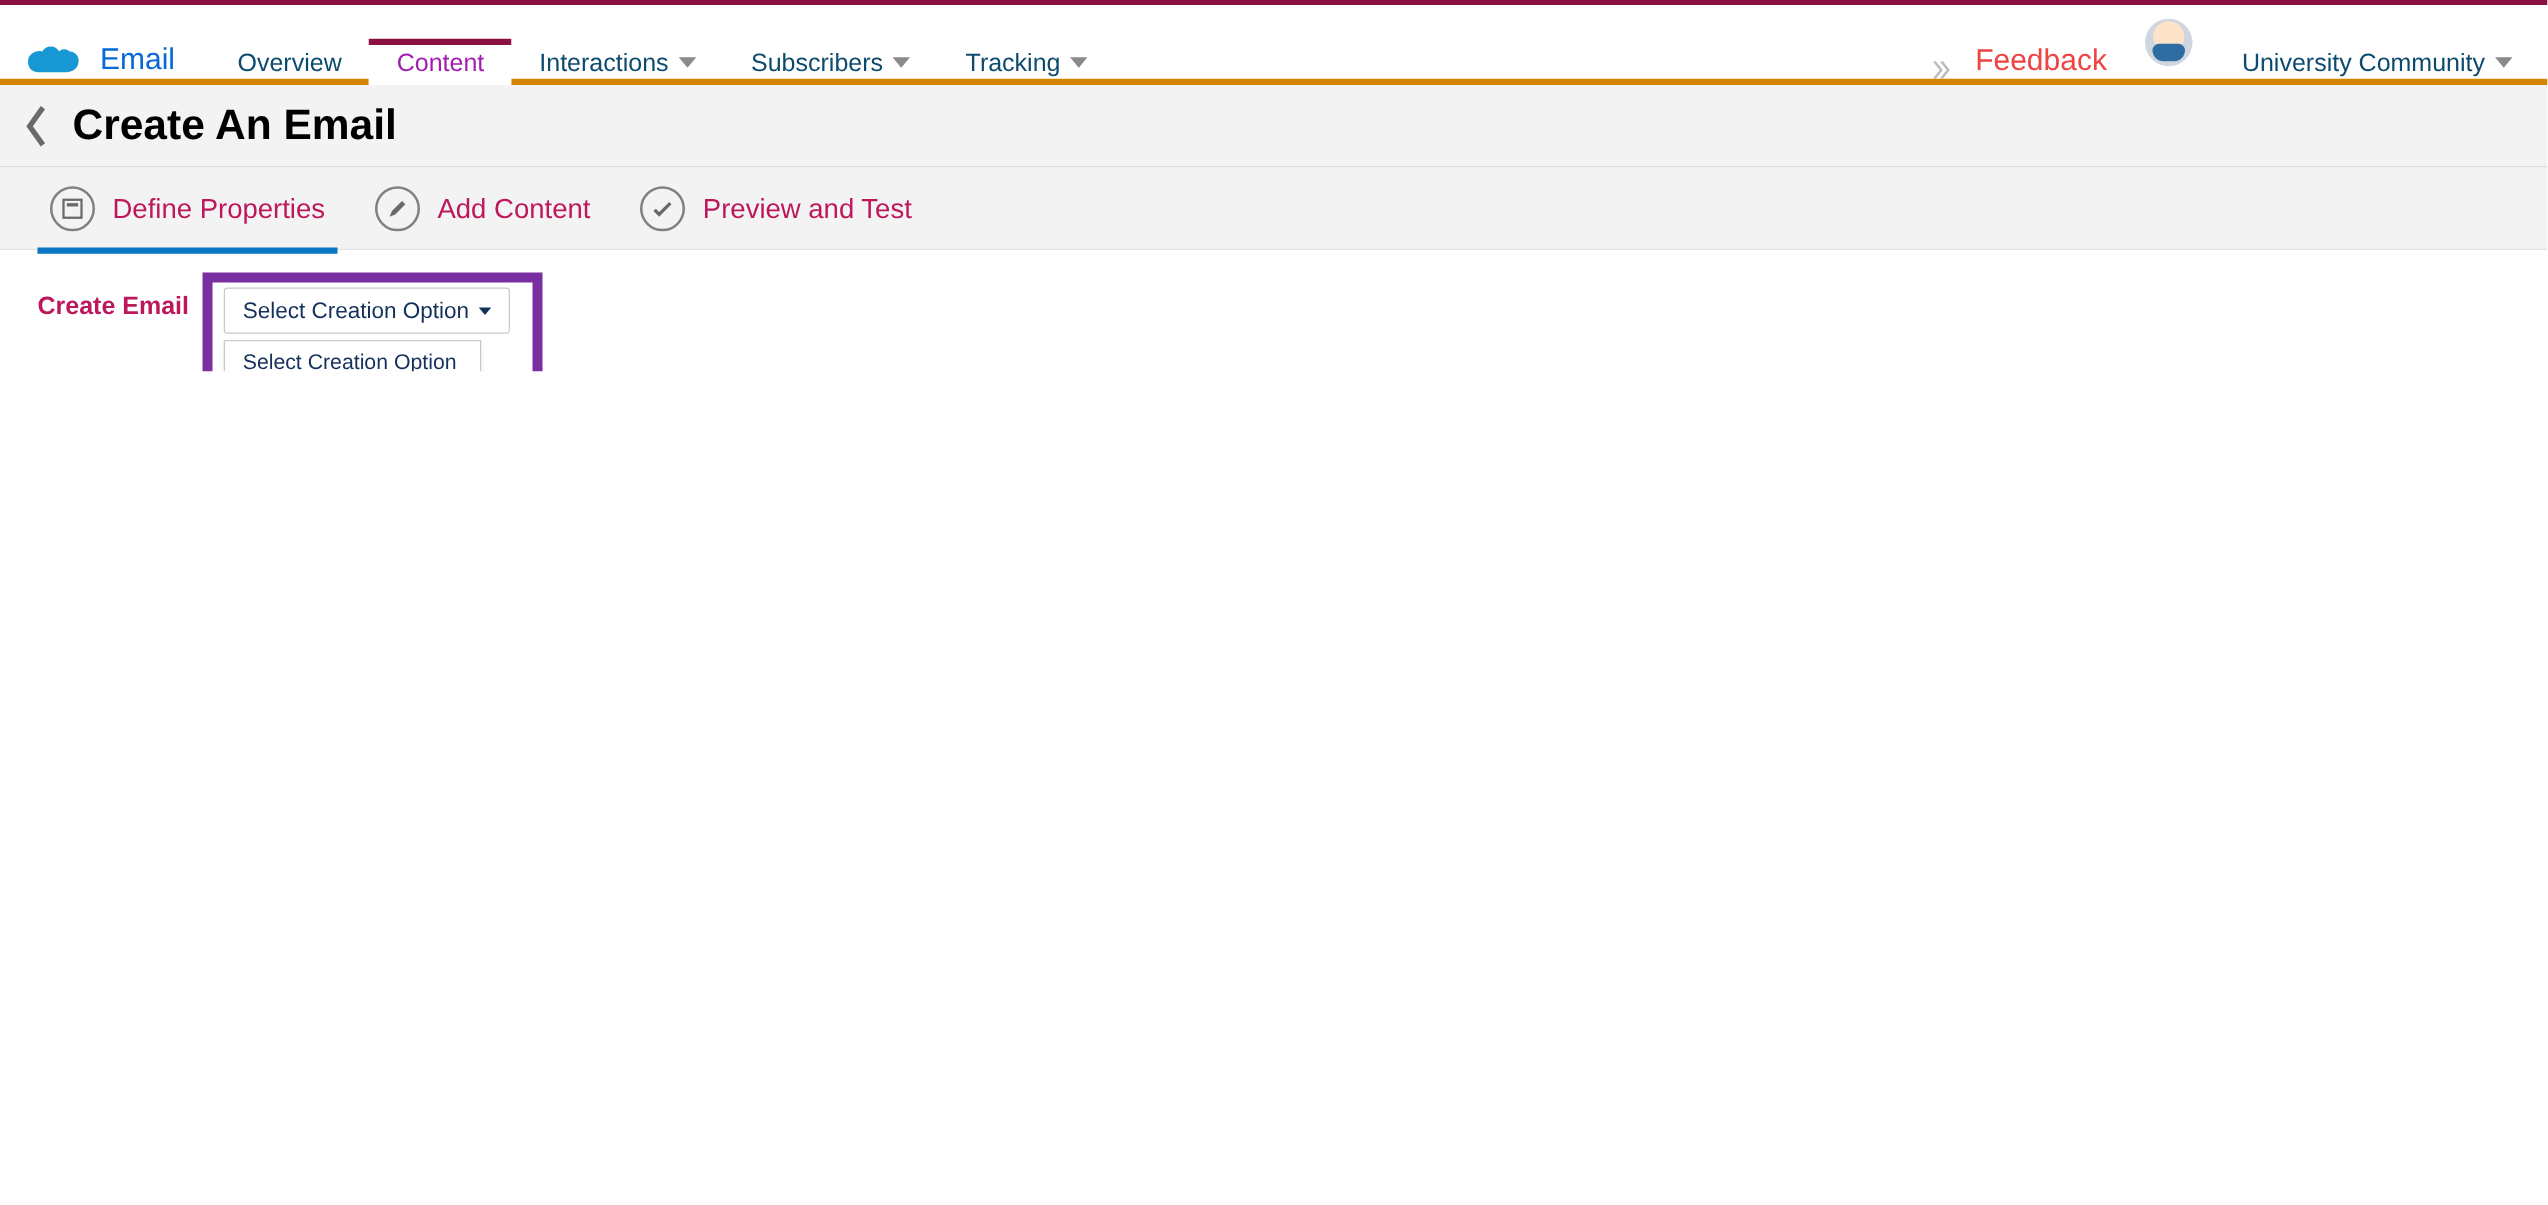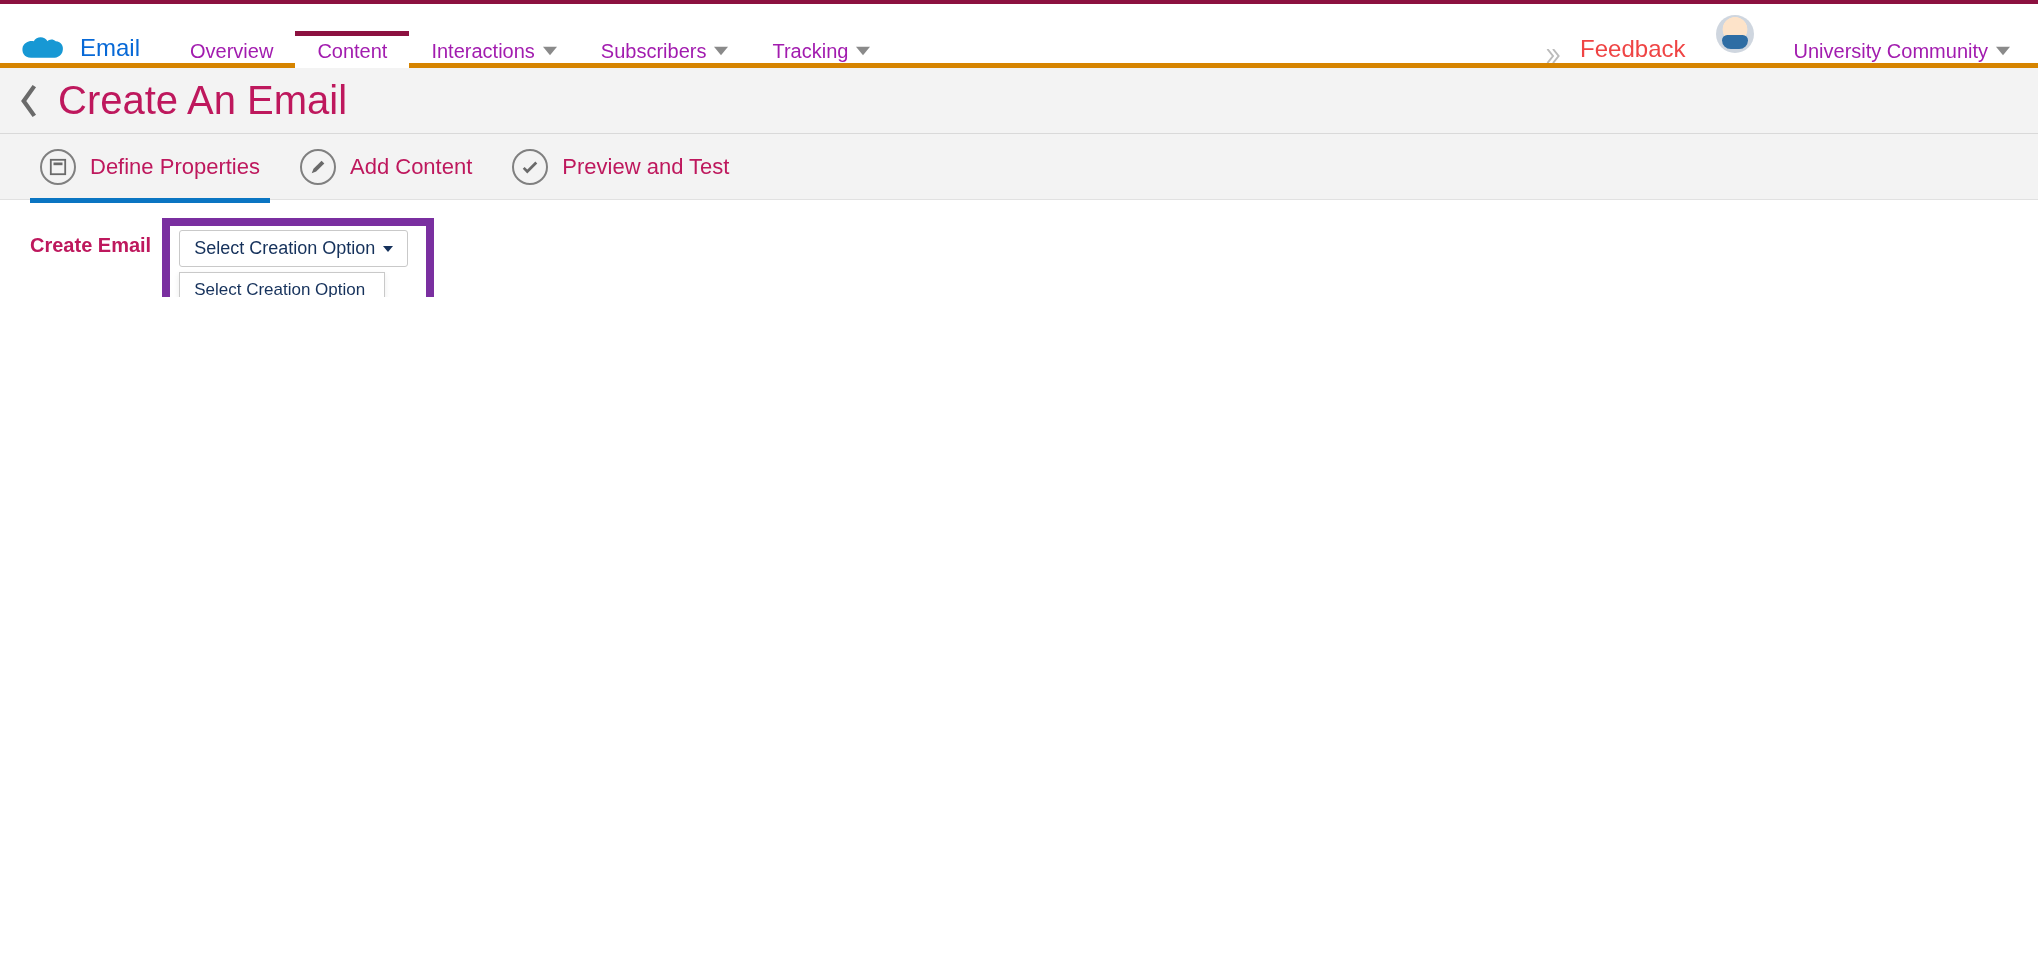--- a/index.html
+++ b/index.html
@@ -21,21 +21,21 @@
     padding: 0 28px 0 20px;
   }
   .brand .cloud { width: 44px; height: 30px; }
   .brand .label { font-size: 24px; color: #0769d7; }
 
   .nav-item {
     display: flex;
     align-items: center;
     padding: 0 22px;
     font-size: 20px;
-    color: #a21caf;
+    color: #0c4a6e;
     position: relative;
     cursor: pointer;
     gap: 8px;
     white-space: nowrap;
   }
   .nav-item.active {
     background: #fff;
     border-top: 5px solid #8c1140;
     margin-top: -4px;
     padding-top: 4px;
@@ -54,21 +54,21 @@
   .subhead {
     display: flex;
     align-items: center;
     height: 66px;
     background: #f3f3f3;
     border-bottom: 1px solid #d9d9d9;
     padding-left: 18px;
   }
   .back-chev { color:#6a6a6a; cursor:pointer; padding-right:18px; display:flex; align-items:center; }
   .back-chev svg { width:22px; height:34px; fill:none; stroke:#6a6a6a; stroke-width:4; }
-  .subhead h1 { font-size: 40px; font-weight: 400; color: #be185d; }
+  .subhead h1 { font-size: 34px; font-weight: 700; color: #000000; }
 
   .steps {
     display: flex;
     align-items: center;
     height: 66px;
     background: #f3f3f3;
     border-bottom: 1px solid #e1e1e1;
     padding-left: 40px;
     gap: 40px;
   }

